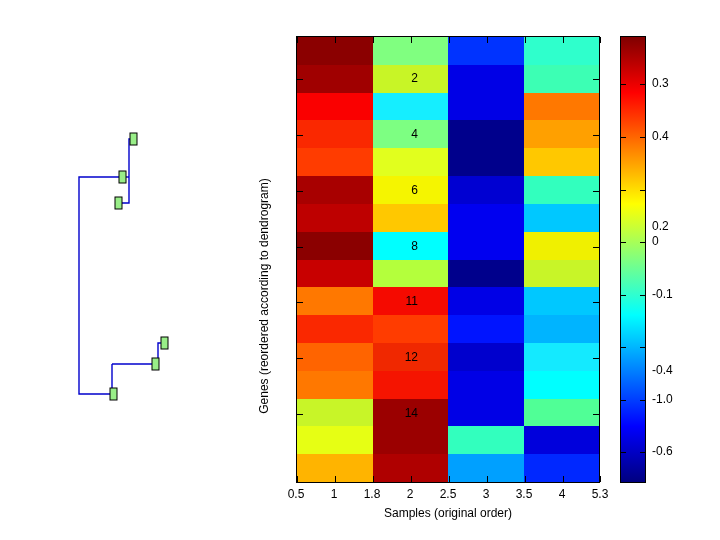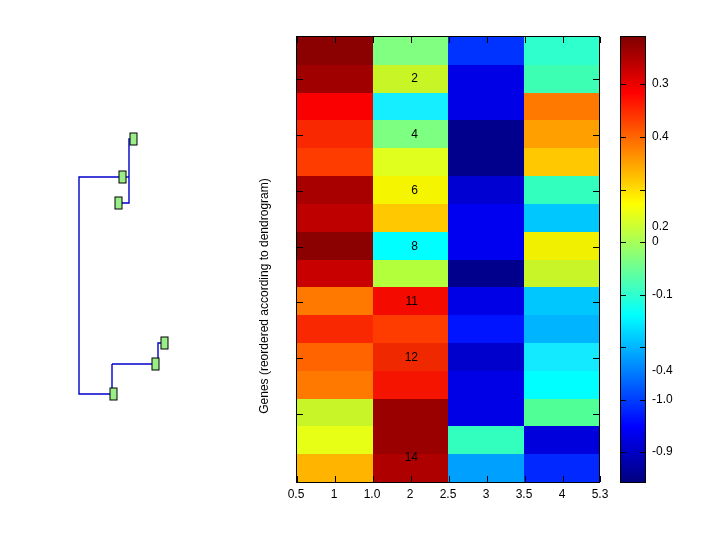--- a/index.html
+++ b/index.html
@@ -227,36 +227,37 @@
       </div>
   </div>
 
   <div id="axis-labels">
       <div class="ylab" style="top: 77.9062px;">2</div>
       <div class="ylab" style="top: 133.781px;">4</div>
       <div class="ylab" style="top: 189.656px;">6</div>
       <div class="ylab" style="top: 245.531px;">8</div>
       <div class="ylab" style="top: 301.406px;">11</div>
       <div class="ylab" style="top: 357.281px;">12</div>
-      <div class="ylab" style="top: 413.156px; margin-top: 44px;">14</div>
+      <div class="ylab" style="top: 413.156px;">14</div>
       <div class="xlab" style="left: 296px;">0.5</div>
       <div class="xlab" style="left: 334px;">1</div>
-      <div class="xlab" style="left: 372px;">1.0</div>
+      <div class="xlab" style="left: 372px;">1.8</div>
       <div class="xlab" style="left: 410px;">2</div>
       <div class="xlab" style="left: 448px;">2.5</div>
       <div class="xlab" style="left: 486px;">3</div>
       <div class="xlab" style="left: 524px;">3.5</div>
       <div class="xlab" style="left: 562px;">4</div>
       <div class="xlab" style="left: 600px;">5.3</div>
     </div>
 
   <div id="yaxis-title-wrap" style="position:absolute;left:272px;top:36px;width:1px;height:447px;">
     <div id="yaxis-title">Genes (reordered according to dendrogram)</div>
   </div>
 
+  <div id="xaxis-title">Samples (original order)</div>
 
   <div id="cbar">
     <div id="cbar-fill" style="background: linear-gradient(rgb(128, 0, 0) 0%, rgb(159, 0, 0) 3.1%, rgb(191, 0, 0) 6.3%, rgb(223, 0, 0) 9.4%, rgb(255, 0, 0) 12.5%, rgb(255, 32, 0) 15.6%, rgb(255, 64, 0) 18.8%, rgb(255, 96, 0) 21.9%, rgb(255, 128, 0) 25%, rgb(255, 159, 0) 28.1%, rgb(255, 191, 0) 31.3%, rgb(255, 223, 0) 34.4%, rgb(255, 255, 0) 37.5%, rgb(223, 255, 32) 40.6%, rgb(191, 255, 64) 43.8%, rgb(159, 255, 96) 46.9%, rgb(128, 255, 128) 50%, rgb(96, 255, 159) 53.1%, rgb(64, 255, 191) 56.3%, rgb(32, 255, 223) 59.4%, rgb(0, 255, 255) 62.5%, rgb(0, 223, 255) 65.6%, rgb(0, 191, 255) 68.8%, rgb(0, 159, 255) 71.9%, rgb(0, 128, 255) 75%, rgb(0, 96, 255) 78.1%, rgb(0, 64, 255) 81.3%, rgb(0, 32, 255) 84.4%, rgb(0, 0, 255) 87.5%, rgb(0, 0, 223) 90.6%, rgb(0, 0, 191) 93.8%, rgb(0, 0, 159) 96.9%, rgb(0, 0, 128) 100%);"></div>
     <div id="cbar-ticks">
         <div class="cb-tick-l" style="top: 47.3294px;"></div>
         <div class="cb-tick-r" style="top: 47.3294px;"></div>
         <div class="cb-tick-l" style="top: 99.9176px;"></div>
         <div class="cb-tick-r" style="top: 99.9176px;"></div>
         <div class="cb-tick-l" style="top: 152.506px;"></div>
         <div class="cb-tick-r" style="top: 152.506px;"></div>
@@ -273,16 +274,16 @@
       </div>
   </div>
   <div id="cbar-labels">
       <div class="cb-lab" style="top: 83.3294px; left: 652px;">0.3</div>
       <div class="cb-lab" style="top: 135.918px; left: 652px;">0.4</div>
       <div class="cb-lab" style="top: 183px; left: 652px; margin-top: 43px;">0.2</div>
       <div class="cb-lab" style="top: 241.094px; left: 652px;">0</div>
       <div class="cb-lab" style="top: 293.682px; left: 652px;">-0.1</div>
       <div class="cb-lab" style="top: 346px; left: 652px; margin-top: 24px;">-0.4</div>
       <div class="cb-lab" style="top: 398.859px; left: 652px;">-1.0</div>
-      <div class="cb-lab" style="top: 451.447px; left: 652px;">-0.9</div>
+      <div class="cb-lab" style="top: 451.447px; left: 652px;">-0.6</div>
     </div>
 
 </div>
 
 </body></html>

